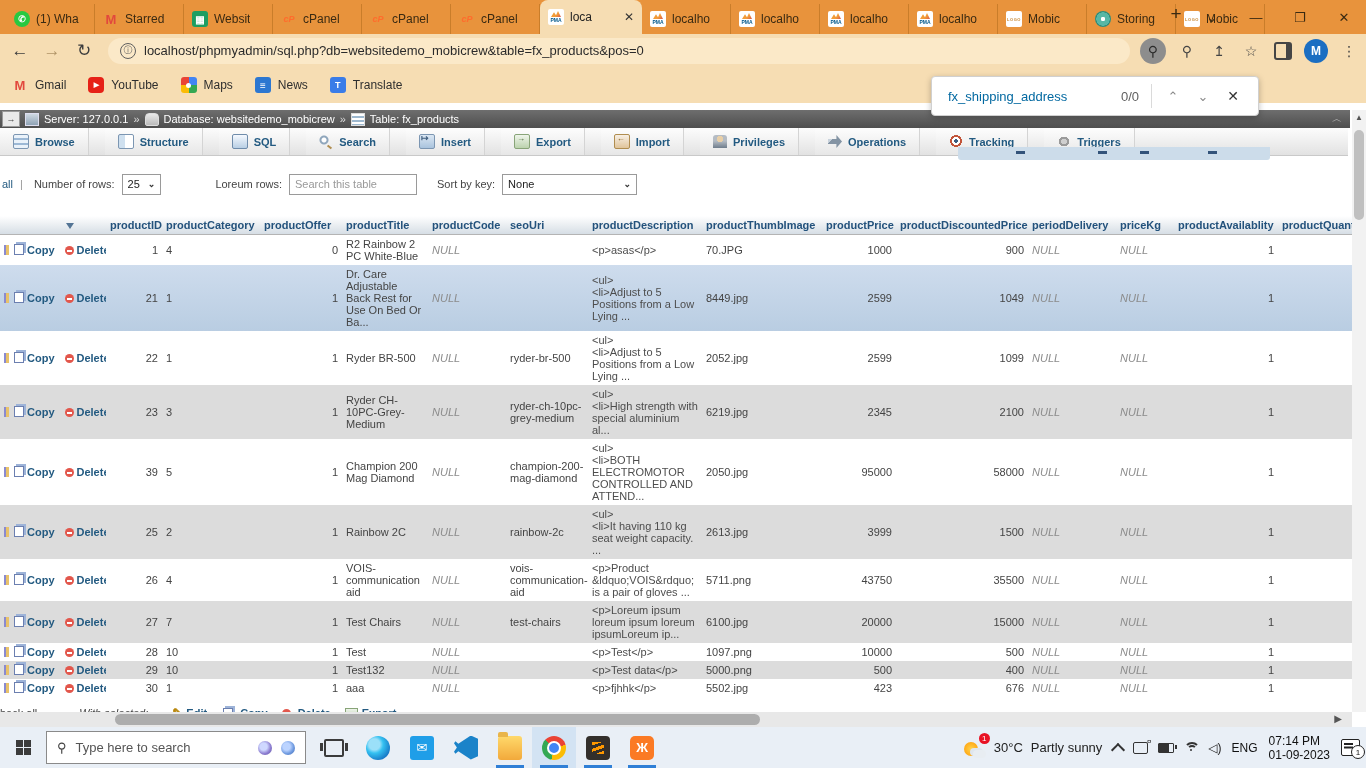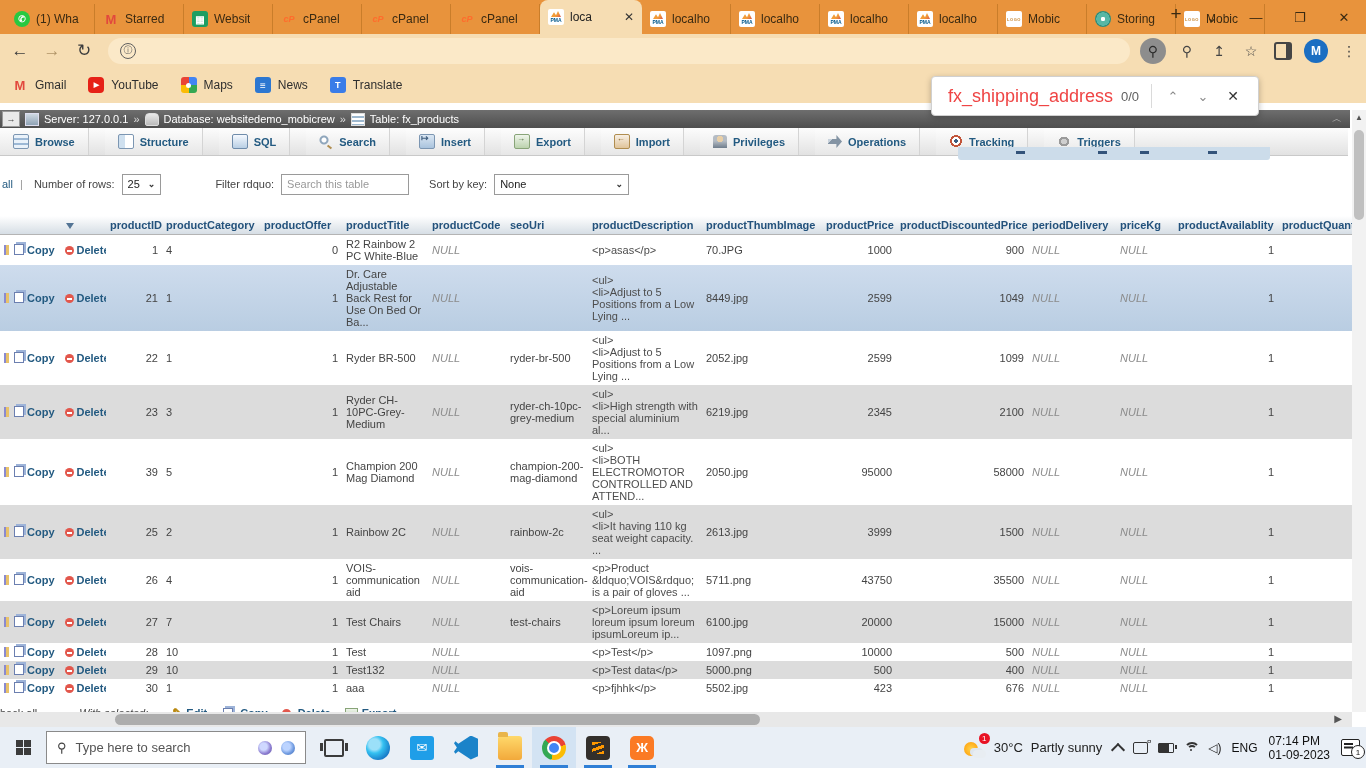--- a/index.html
+++ b/index.html
@@ -54,21 +54,21 @@
   .ticon.findactive{background:#8d8d8d;border-radius:50%;width:26px;height:26px;color:#2b2b2b;}
   .avatar{width:24px;height:24px;border-radius:50%;background:#1b6ec2;color:#fff;font-size:12px;font-weight:bold;display:flex;align-items:center;justify-content:center;}
   .sidebaricon{width:14px;height:14px;border:2px solid #454545;border-radius:3px;position:relative;}
   .sidebaricon::after{content:"";position:absolute;right:0;top:0;bottom:0;width:4px;background:#454545;}
   
   .bookmarks{position:absolute;left:0;top:67px;width:1366px;height:36px;background:#f6ddb3;display:flex;align-items:center;padding-left:12px;gap:22px;}
   .bm{display:flex;align-items:center;gap:7px;font-size:12px;color:#2e2e2e;}
   
   .findbar{position:absolute;left:931px;top:76px;width:328px;height:40px;background:#fff;border:1px solid #d0d0d0;border-radius:4px;
            box-shadow:0 2px 6px rgba(0,0,0,.25);z-index:50;display:flex;align-items:center;padding:0 10px 0 16px;box-sizing:border-box;}
-  .find-query{font-size:18px;color:#ef4444;flex:1;}
+  .find-query{font-size:13px;color:#0369a1;flex:1;}
   .find-count{font-size:13px;color:#5f5f5f;margin-right:12px;}
   .find-divider{width:1px;height:24px;background:#dadada;margin-right:6px;}
   .find-btn{width:30px;height:30px;display:flex;align-items:center;justify-content:center;color:#8a8a8a;font-size:13px;}
   .find-btn.close{color:#333;font-size:14px;}
   
   .content{position:absolute;left:0;top:103px;width:1366px;height:609px;background:#fff;overflow:hidden;}
   .crumbbar{margin-top:7px;height:18px;background:linear-gradient(#6e6e6e,#4e4e4e);display:flex;align-items:center;gap:5px;
             padding-left:2px;color:#fff;font-size:11px;width:1348px;position:relative;}
   .crumb-nav{width:16px;height:14px;background:#e9e9e9;border:1px solid #999;color:#444;font-size:9px;display:flex;align-items:center;justify-content:center;flex:none;}
   .mini{width:12px;height:11px;flex:none;display:inline-block;}
@@ -261,20 +261,21 @@
     <div class="winbtn">✕</div>
   </div>
 </div>
 
 <div class="toolbar">
   <div class="navbtn">←</div>
   <div class="navbtn disabled">→</div>
   <div class="navbtn">↻</div>
   <div class="omnibox">
     <span class="omni-info">ⓘ</span>
+    <span class="omni-url">localhost/phpmyadmin/sql.php?db=websitedemo_mobicrew&amp;table=fx_products&amp;pos=0</span>
   </div>
   <div class="toolicons">
     <div class="ticon findactive">⚲</div>
     <div class="ticon">⚲</div>
     <div class="ticon">↥</div>
     <div class="ticon">☆</div>
     <div class="ticon">
         <span class="sidebaricon"></span>
       </div>
     <div class="avatar">M</div>
@@ -382,21 +383,21 @@
 
   <div class="controls">
     <span class="cutall">all</span>
     <span class="pipe">|</span>
     <span>Number of rows:</span>
     <span class="pselect">
         <span>25</span>
         <span class="car">⌄</span>
       </span>
     <span style="width:40px"></span>
-    <span>Filter rdquo:</span>
+    <span>Loreum rows:</span>
     <span class="pinput">Search this table</span>
     <span style="width:6px"></span>
     <span>Sort by key:</span>
     <span class="pselect" style="width:135px">
         <span>None</span>
         <span class="car">⌄</span>
       </span>
   </div>
 
   <div class="gridwrap">

